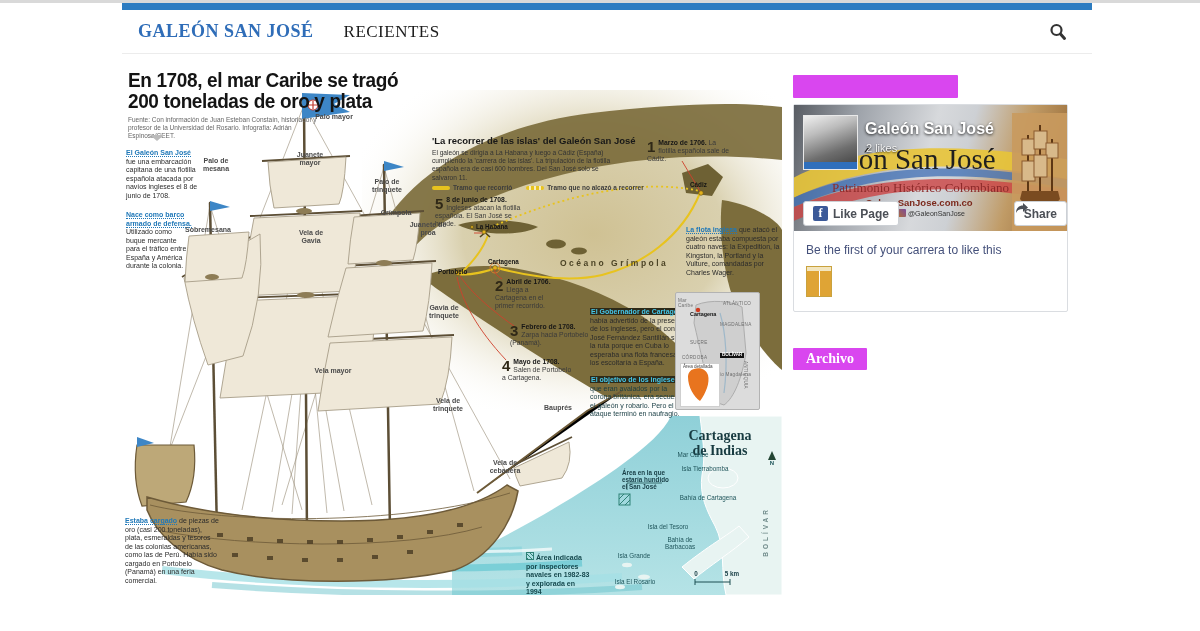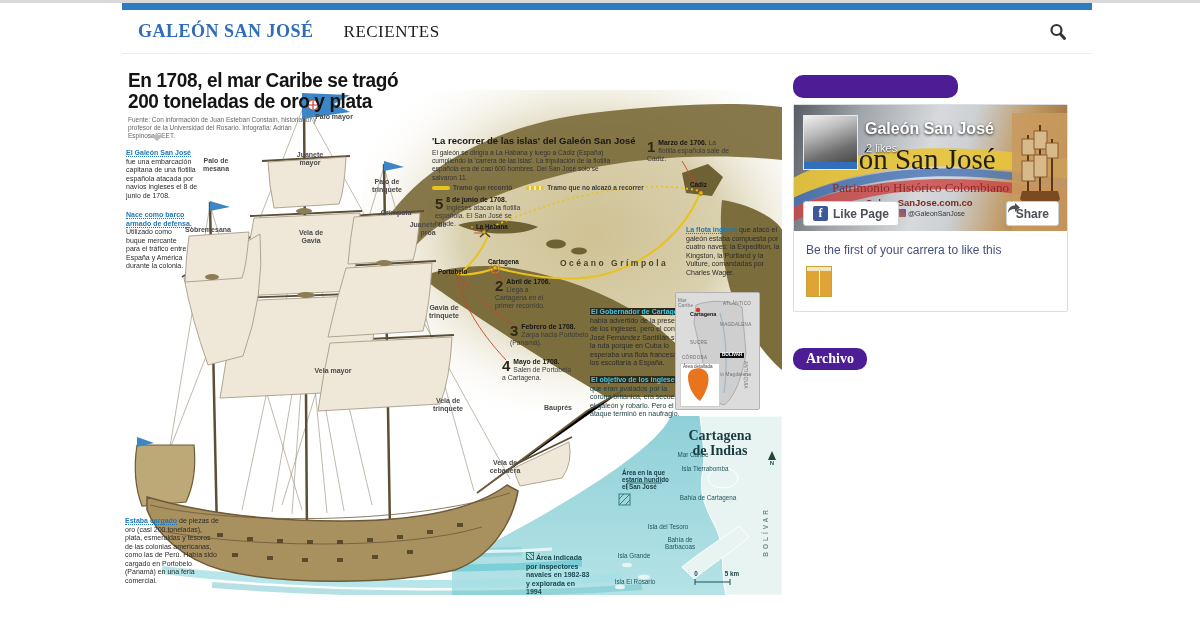--- a/index.html
+++ b/index.html
@@ -61,21 +61,21 @@
            border:1px solid #b3b3b3; border-radius:2px; font-size:4.6px; color:#555; overflow:hidden; }
   .inset span { position:absolute; line-height:1.05; }
   .inset .dept { color:#6d6d6d; letter-spacing:.3px; }
   .inset .city { font-weight:bold; color:#111; font-size:5.4px; }
   .inset .badge { background:#111; color:#fff; padding:0 2px; font-weight:bold; }
   .inset .areabox { left:4px; top:70px; width:40px; height:44px; background:#fff; border:1px solid #cfcfcf; }
   .caption { margin-top:10px; width:660px; text-align:right; padding-right:30px; font-size:12.5px;
              font-style:italic; color:#4a4a4a; letter-spacing:.2px; }
 
   
-  .black-badge { background:#4c1d95; border-radius:10px; }
+  .black-badge { background:#d946ef; border-radius:1px; }
   .sb-heading { width:165px; height:23px; margin-top:10px; }
   .fb-card { width:275px; margin-top:6px; border:1px solid #dadde1; border-radius:2px; background:#fff; }
   .fb-cover { position:relative; width:273px; height:126px; overflow:hidden;
       background:linear-gradient(105deg,#585c63 0%,#9fa4ab 22%,#d7d9dc 48%,#cdd0d4 60%,#c09b66 78%,#8e5f2c 100%); }
   .fb-cover svg { position:absolute; left:0; top:0; }
   .fb-avatar { position:absolute; left:9px; top:10px; width:55px; height:55px; border:1px solid #e9e9e9;
       background:linear-gradient(160deg,#f0f0f0 0%,#bdbdbd 30%,#6e6e6e 65%,#3c3c3c 100%); }
   .fb-avatar:after { content:""; position:absolute; left:0; bottom:0; width:100%; height:7px; background:#2f6fbc; }
   .fb-name { position:absolute; left:71px; top:15px; font-size:16px; font-weight:bold; color:#fff;
              text-shadow:0 1px 3px rgba(0,0,0,.85); }
@@ -84,21 +84,21 @@
                font-size:29px; color:#1f1f1f; white-space:nowrap; }
   .cov-sub { position:absolute; left:38px; top:75px; font-family:"Liberation Serif", serif; font-size:13px; color:#8d2a2a; }
   .cov-url { position:absolute; left:47px; top:92px; font-size:9.5px; font-weight:bold; color:#7c2a1d; }
   .cov-social { position:absolute; left:84px; top:104px; display:flex; align-items:center; gap:2px;
                 font-size:7px; color:#333; }
   .sq { width:8px; height:8px; border-radius:1px; }
   .fb-btn { position:absolute; bottom:5px; height:25px; display:flex; align-items:center; gap:5px; background:#fff;
             border:1px solid #ccd0d5; border-radius:3px; padding:0 9px; font-size:12px; font-weight:bold;
             color:#4b4f56; cursor:pointer; }
   .like-btn { left:9px; }
-  .share-btn { right:8px; }
+  .share-btn { right:0; }
   .f-logo { width:15px; height:15px; background:#3b5998; color:#fff; border-radius:2px; text-align:center;
             line-height:15px; font-family:"Liberation Serif", serif; font-weight:bold; font-size:12px; }
   .fb-friends { padding:12px 12px 14px; }
   .fb-friends-text { font-size:12px; color:#44507a; }
   .fb-thumb { margin-top:9px; width:26px; height:31px; border:1px solid #c9a23e;
       background:linear-gradient(#f3e6bf 0 4px, transparent 4px), 
                  repeating-linear-gradient(90deg,#dfa435 0 12px,#fff 12px 13px),
                  repeating-linear-gradient(#dfa435 0 14px,#fff 14px 15px); background-color:#dfa435; cursor:pointer; }
   .archivo { display:inline-block; margin-top:36px; padding:3px 13px; color:#fff;
              font-family:"Liberation Serif", serif; font-weight:bold; font-size:14px; }

